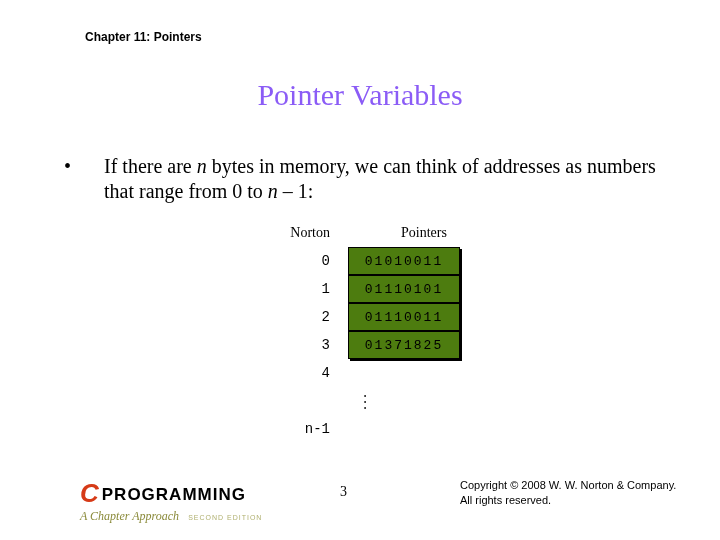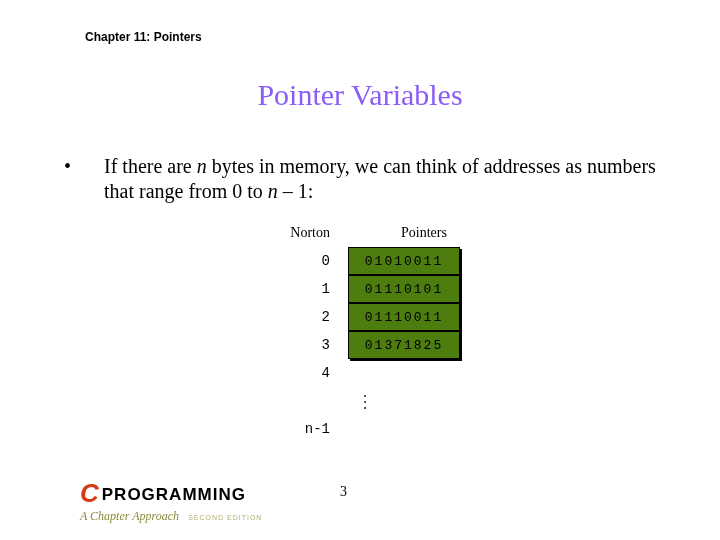--- a/index.html
+++ b/index.html
@@ -215,13 +215,17 @@
   <div class="logo">
     <div class="line1">
       <span class="c">C</span><span>PROGRAMMING</span>
     </div>
     <div class="line2">
       <span>A Chapter Approach</span>
       <span class="ed">SECOND EDITION</span>
     </div>
   </div>
   <div class="pagenum">3</div>
+  <div class="copyright">
+    <div>Copyright © 2008 W. W. Norton &amp; Company.</div>
+    <div>All rights reserved.</div>
+  </div>
 </div>
 
 </body></html>

